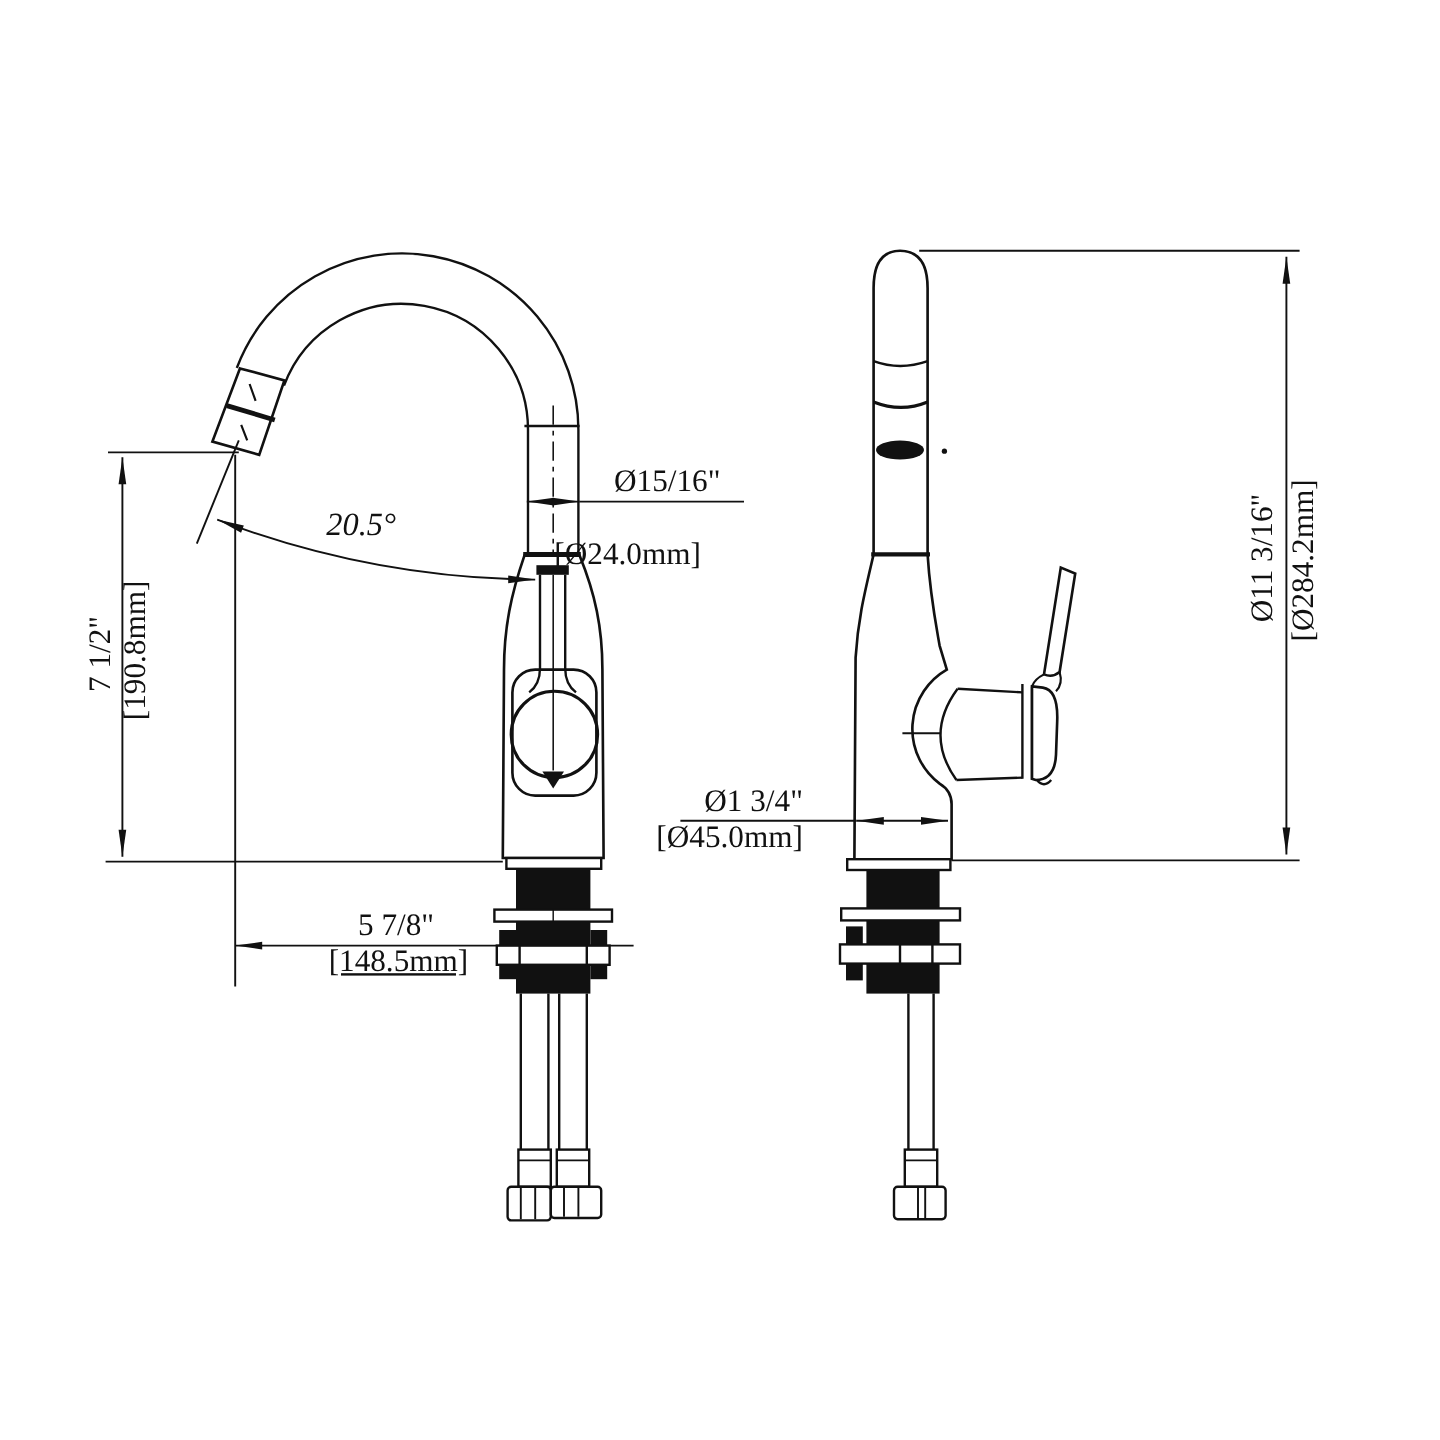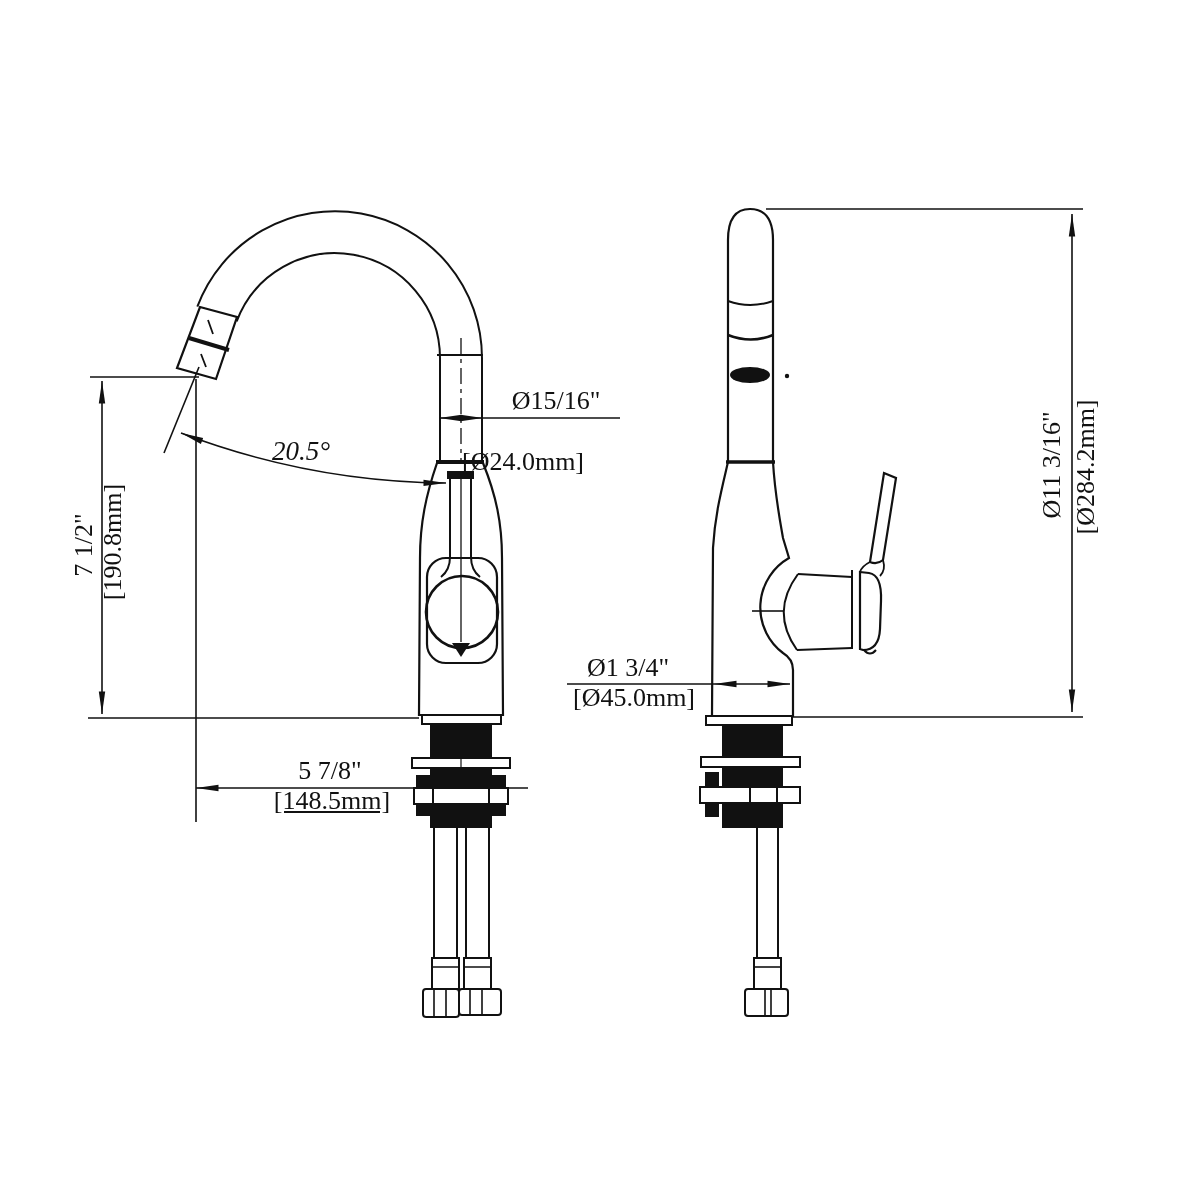--- a/index.html
+++ b/index.html
@@ -107,27 +107,27 @@
     <path d="M567,684 H714"></path>
     <path d="M766,209 H1083"></path>
     <path d="M793,717 H1083"></path>
     <path d="M1072,214 V712" marker-start="url(#arw)" marker-end="url(#arw)"></path>
   </g>
 </svg>
 
 <div class="lbl rot" style="left:84px;top:545px;">7 1/2"</div>
 <div class="lbl rot" style="left:113px;top:542px;">[190.8mm]</div>
 
-<div class="lbl ital" style="left:301px;top:451px;">20.5°</div>
+<div class="lbl ital" style="left:301px;top:437px;">20.5°</div>
 
 <div class="lbl" style="left:556px;top:401px;">Ø15/16"</div>
 <div class="lbl" style="left:523px;top:432px;margin-top:30px;">[Ø24.0mm]</div>
 
 <div class="lbl" style="left:330px;top:771px;">5 7/8"</div>
 <div class="lbl" style="left:332px;top:801px;text-decoration:underline;">[148.5mm]</div>
 
 <div class="lbl" style="left:628px;top:668px;">Ø1 3/4"</div>
-<div class="lbl" style="left:634px;top:698px;">[Ø45.0mm]</div>
+<div class="lbl" style="left:608px;top:698px;">[Ø45.0mm]</div>
 
 <div class="lbl rot" style="left:1052px;top:465px;">Ø11 3/16"</div>
 <div class="lbl rot" style="left:1086px;top:467px;">[Ø284.2mm]</div>
 
 </div>
 
 </body></html>

